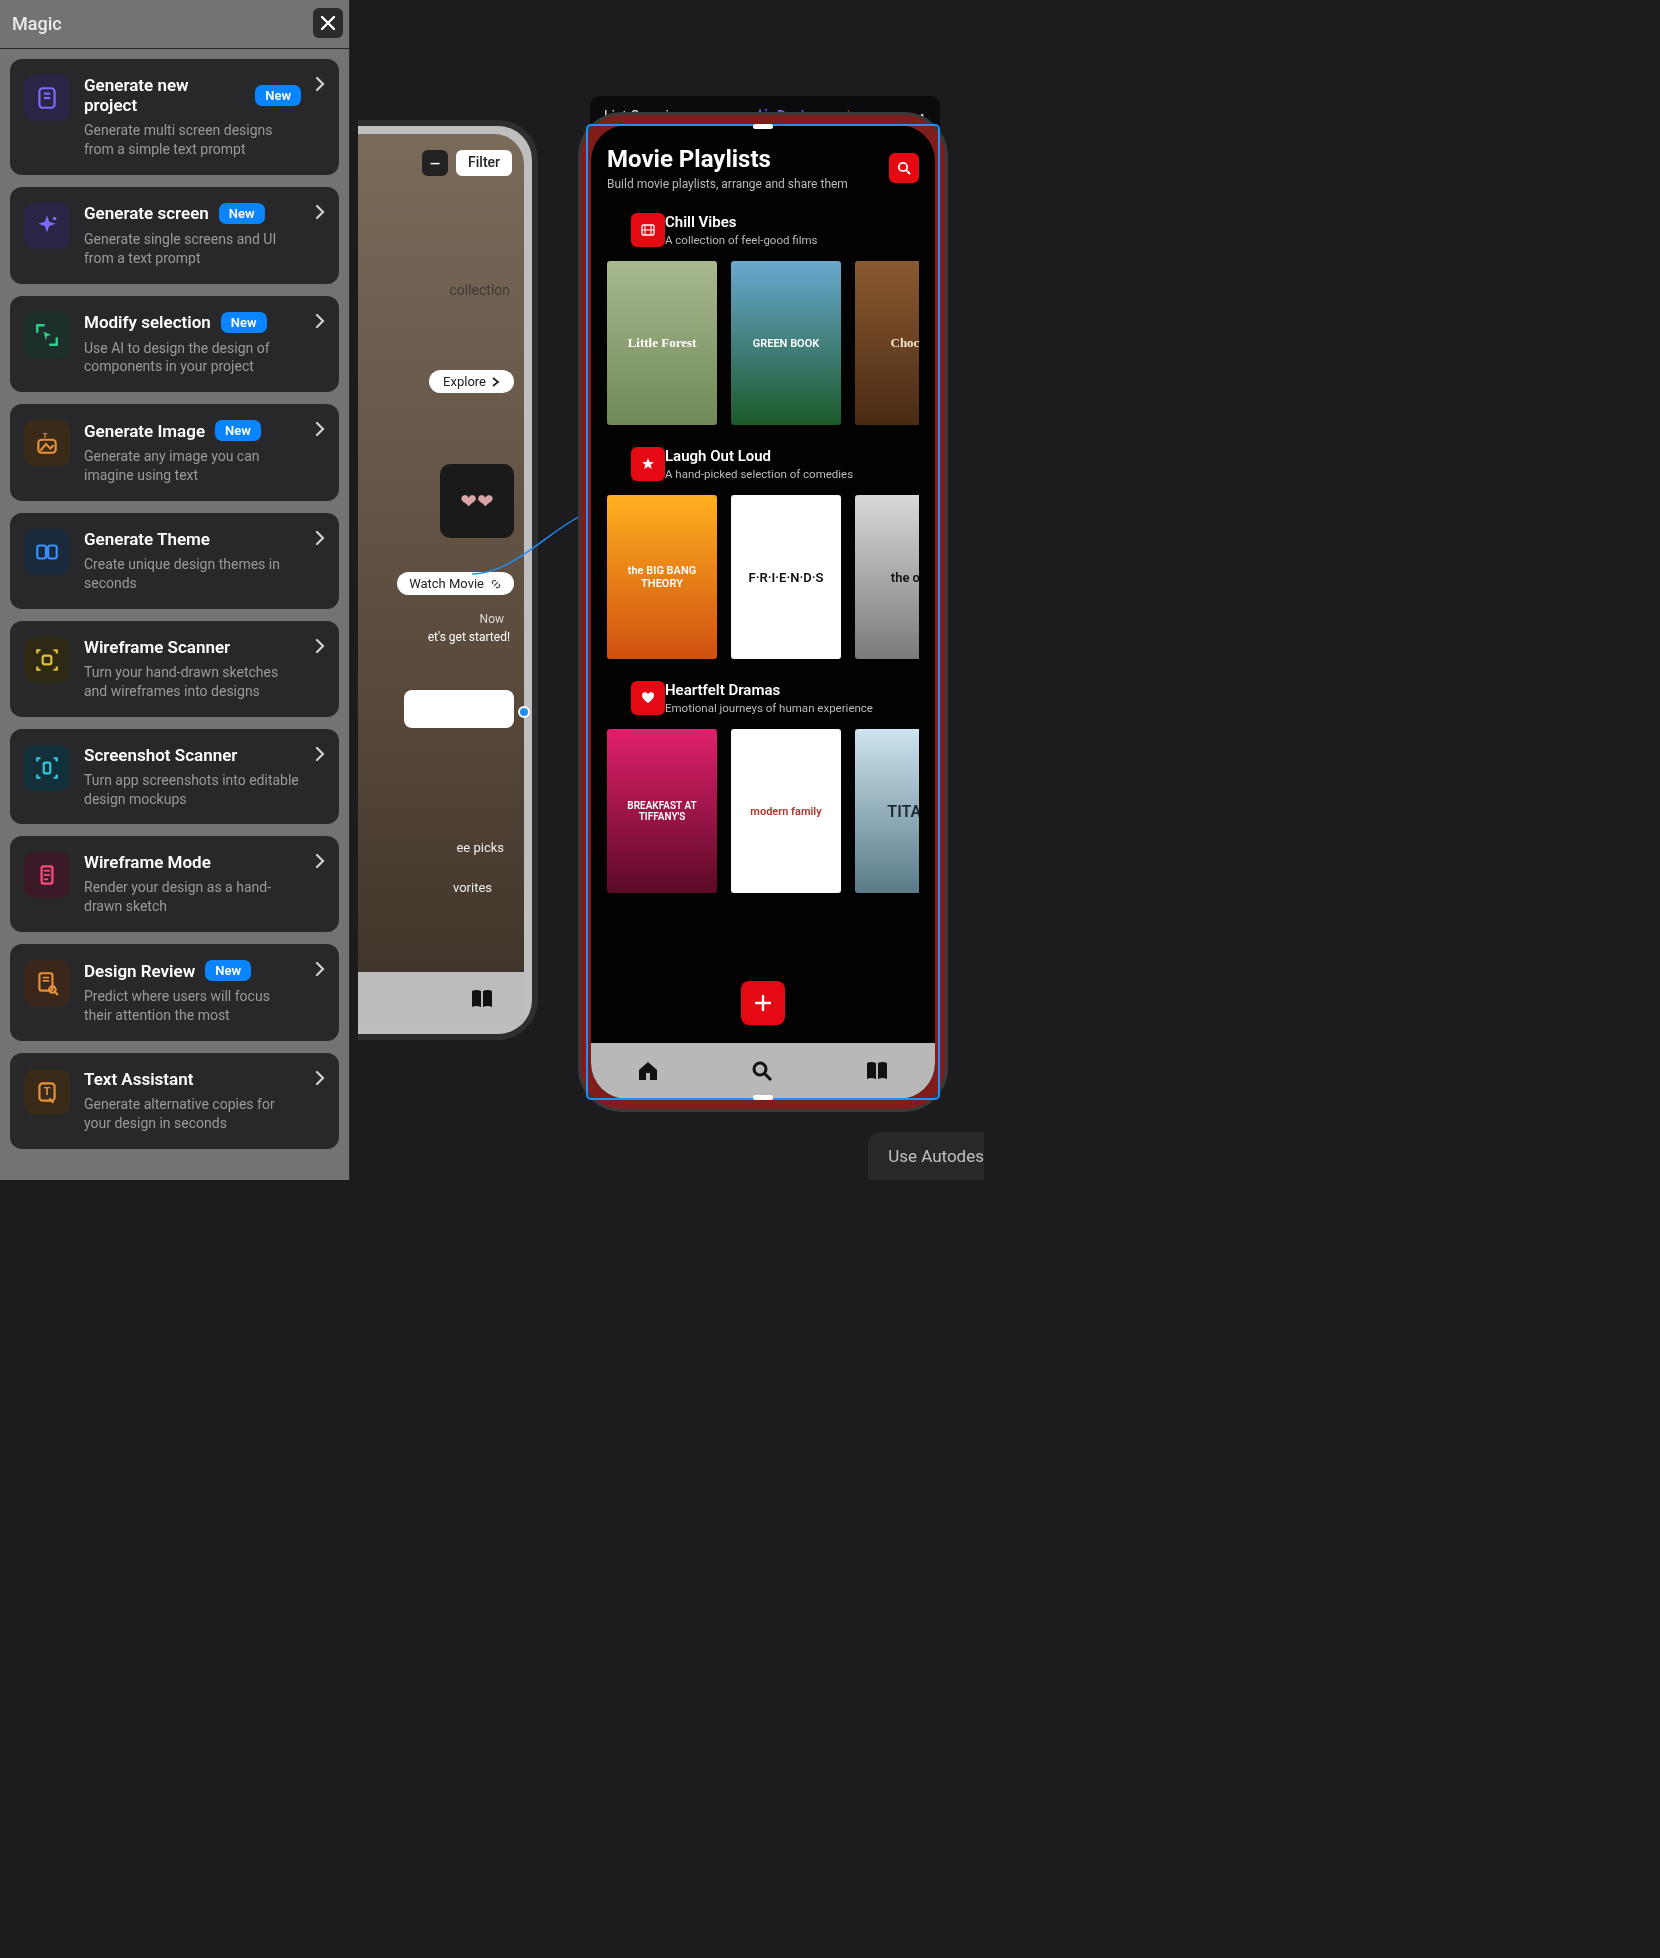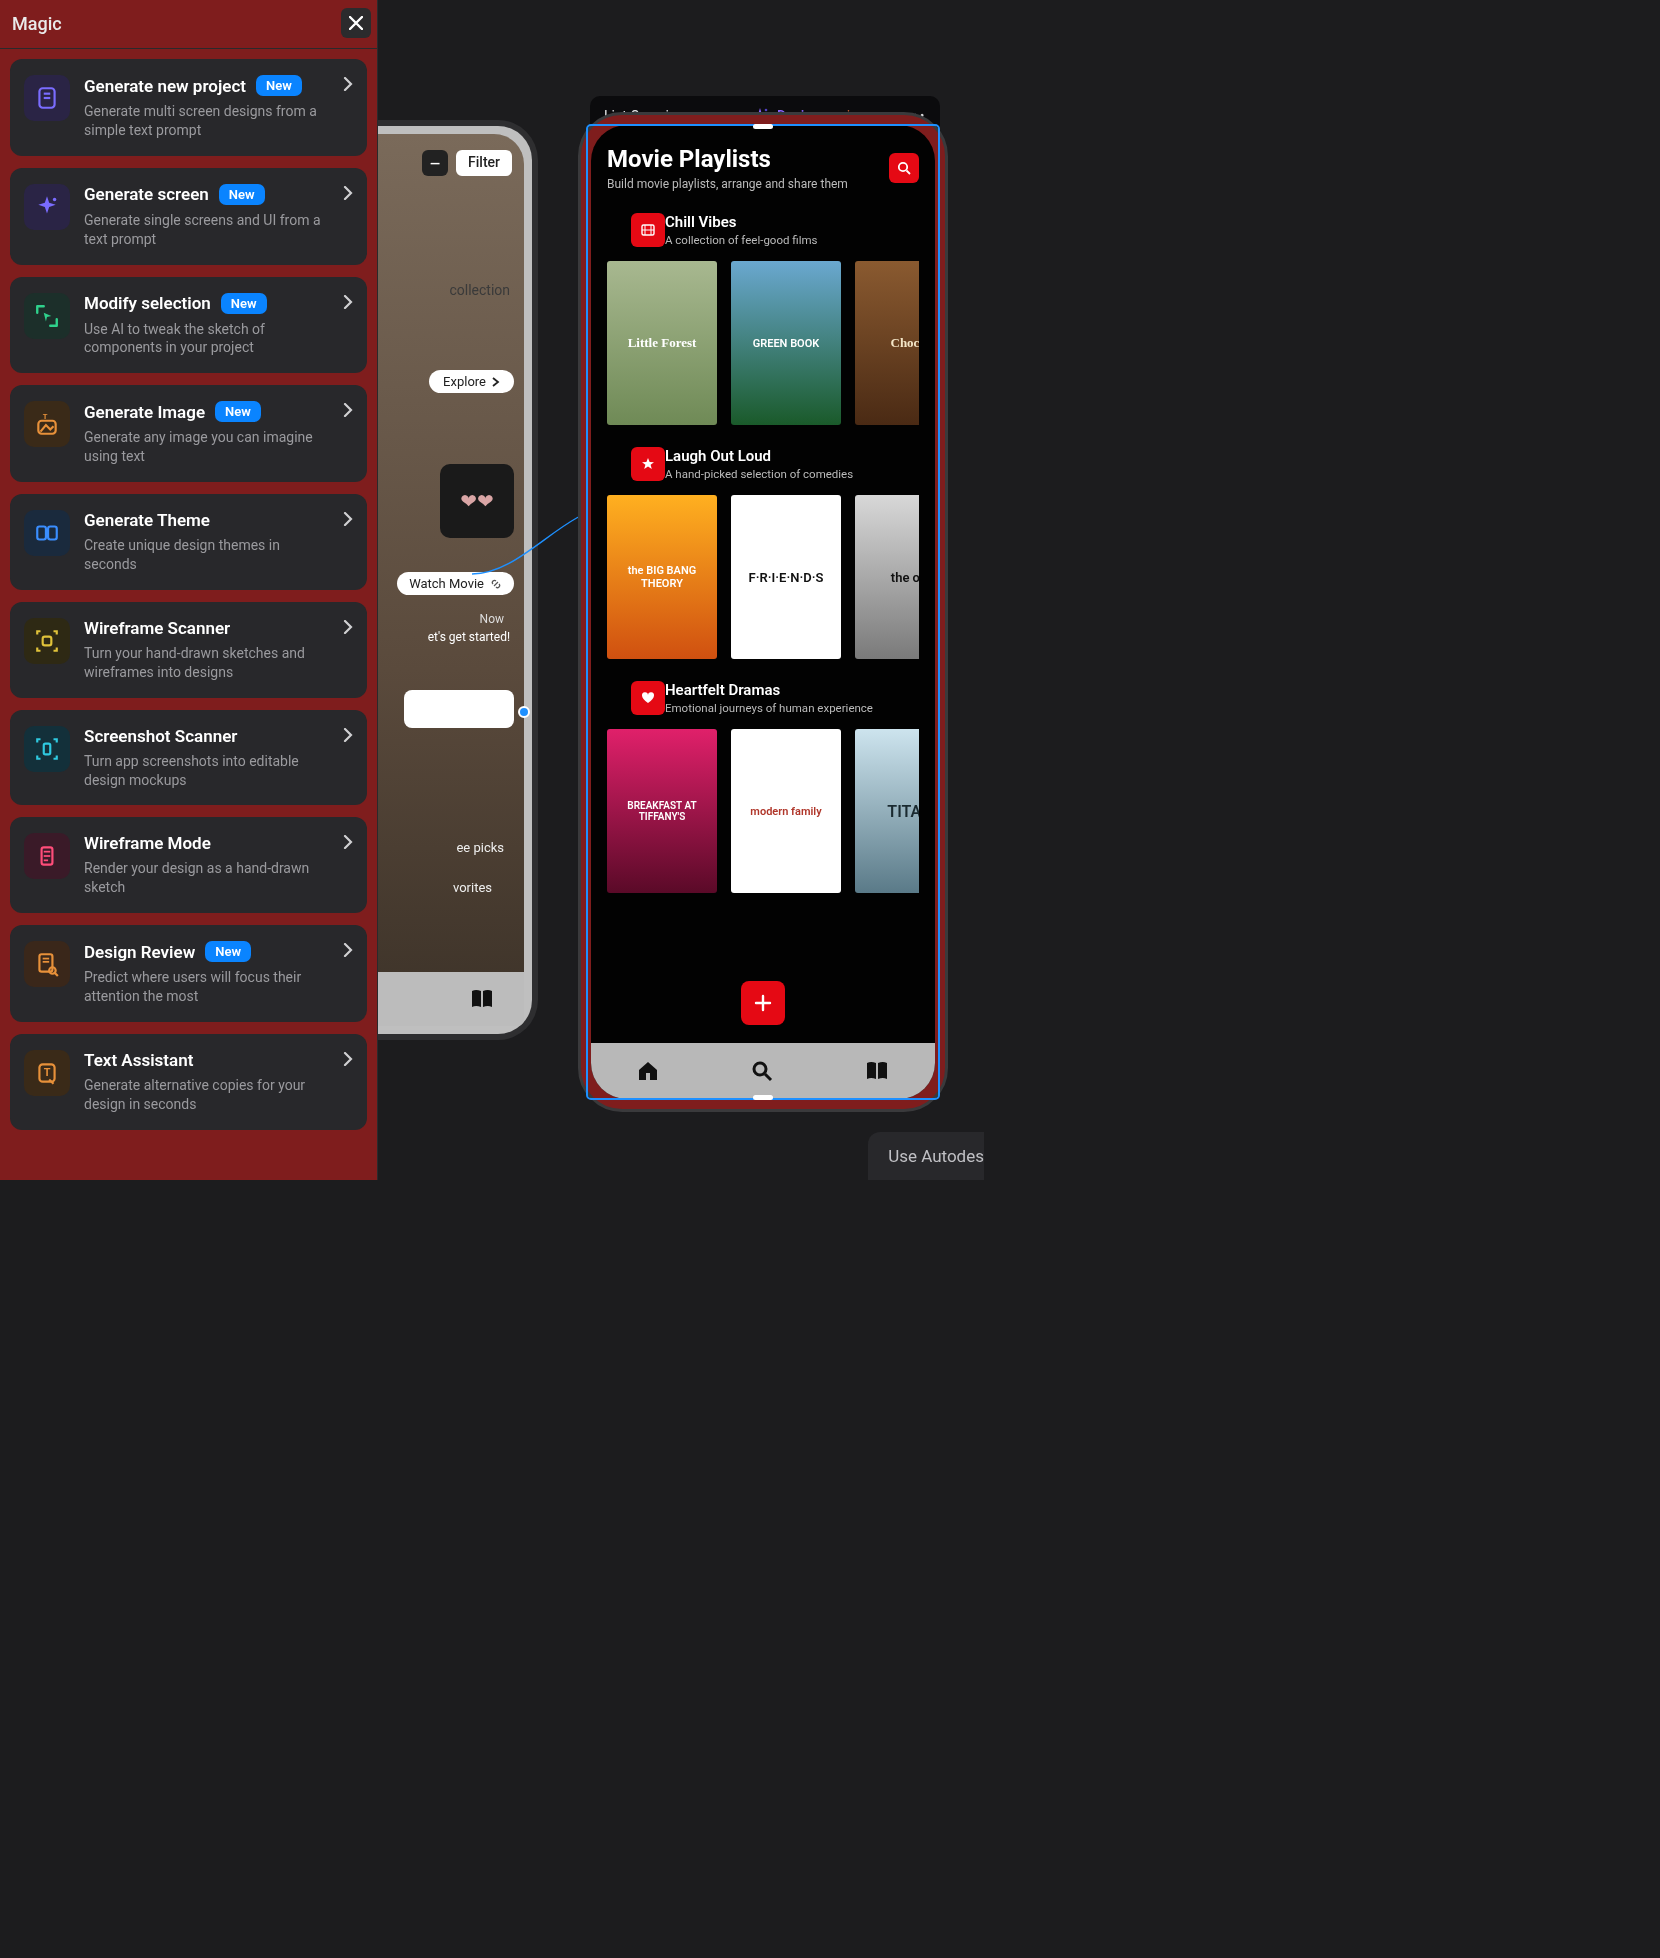--- a/index.html
+++ b/index.html
@@ -10,23 +10,23 @@
     width: 1000px;
     height: 1180px;
     overflow: hidden;
     position: relative;
   }
 
   
   .magic-panel {
     position: absolute;
     left: 0; top: 0;
-    width: 378px;
+    width: 350px;
     height: 100%;
-    background: #7f1d1d;
+    background: #737373;
     border-right: 1px solid #2a2a2c;
     display: flex;
     flex-direction: column;
     z-index: 20;
   }
   .magic-header {
     display: flex;
     align-items: center;
     justify-content: space-between;
     padding: 8px 6px 10px 12px;
@@ -302,21 +302,21 @@
         <svg width="26" height="26" viewBox="0 0 24 24">
             <path d="M3 3 L3 9 M3 3 L9 3 M21 15 L21 21 M21 21 L15 21" stroke="#2fd18c" stroke-width="2.2" fill="none" stroke-linecap="round"></path>
             <path d="M9 9 L16 12 L12 13 L11 17 Z" fill="#2fd18c"></path>
           </svg>
       </div>
       <div class="mi-body">
         <div class="mi-titlewrap">
           <span class="mi-title">Modify selection</span>
           <span class="badge-new">New</span>
         </div>
-        <div class="mi-desc">Use AI to tweak the sketch of components in your project</div>
+        <div class="mi-desc">Use AI to design the design of components in your project</div>
       </div>
       <div class="mi-chev">
         <svg width="10" height="14" viewBox="0 0 10 14">
             <path d="M2 1 L8 7 L2 13" stroke="#d0d0d2" stroke-width="2.2" fill="none" stroke-linecap="round"></path>
           </svg>
       </div>
     </div>
 
     <div class="magic-item">
       <div class="mi-icon ic-orange">

